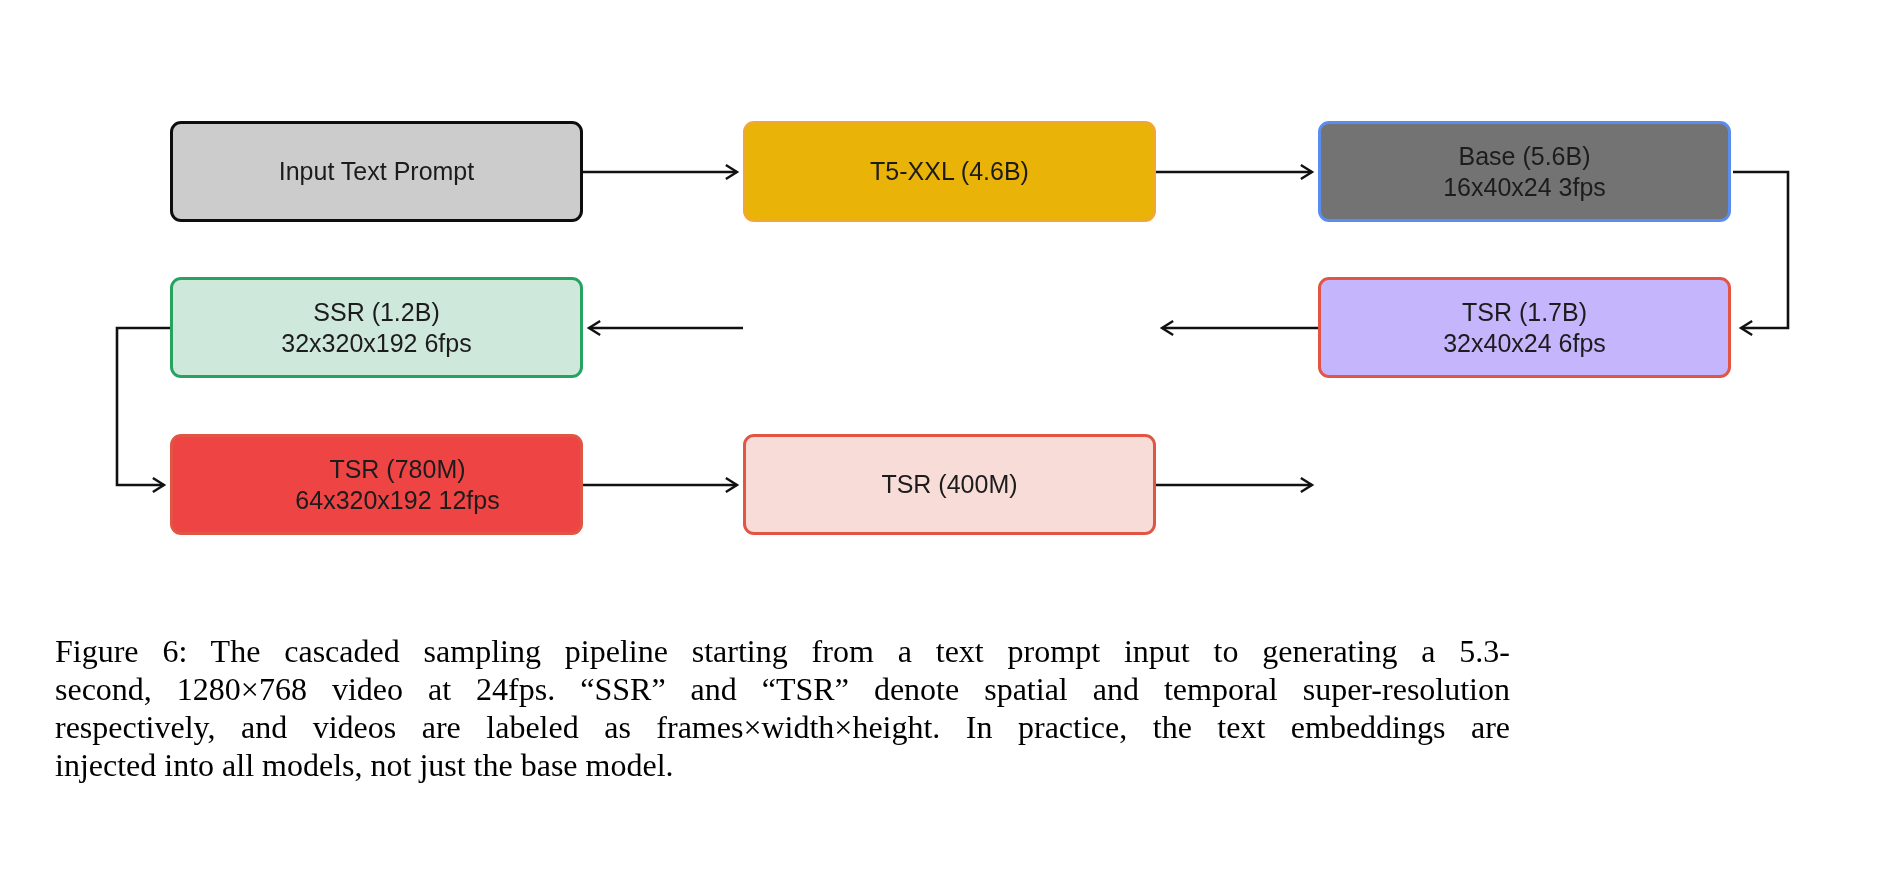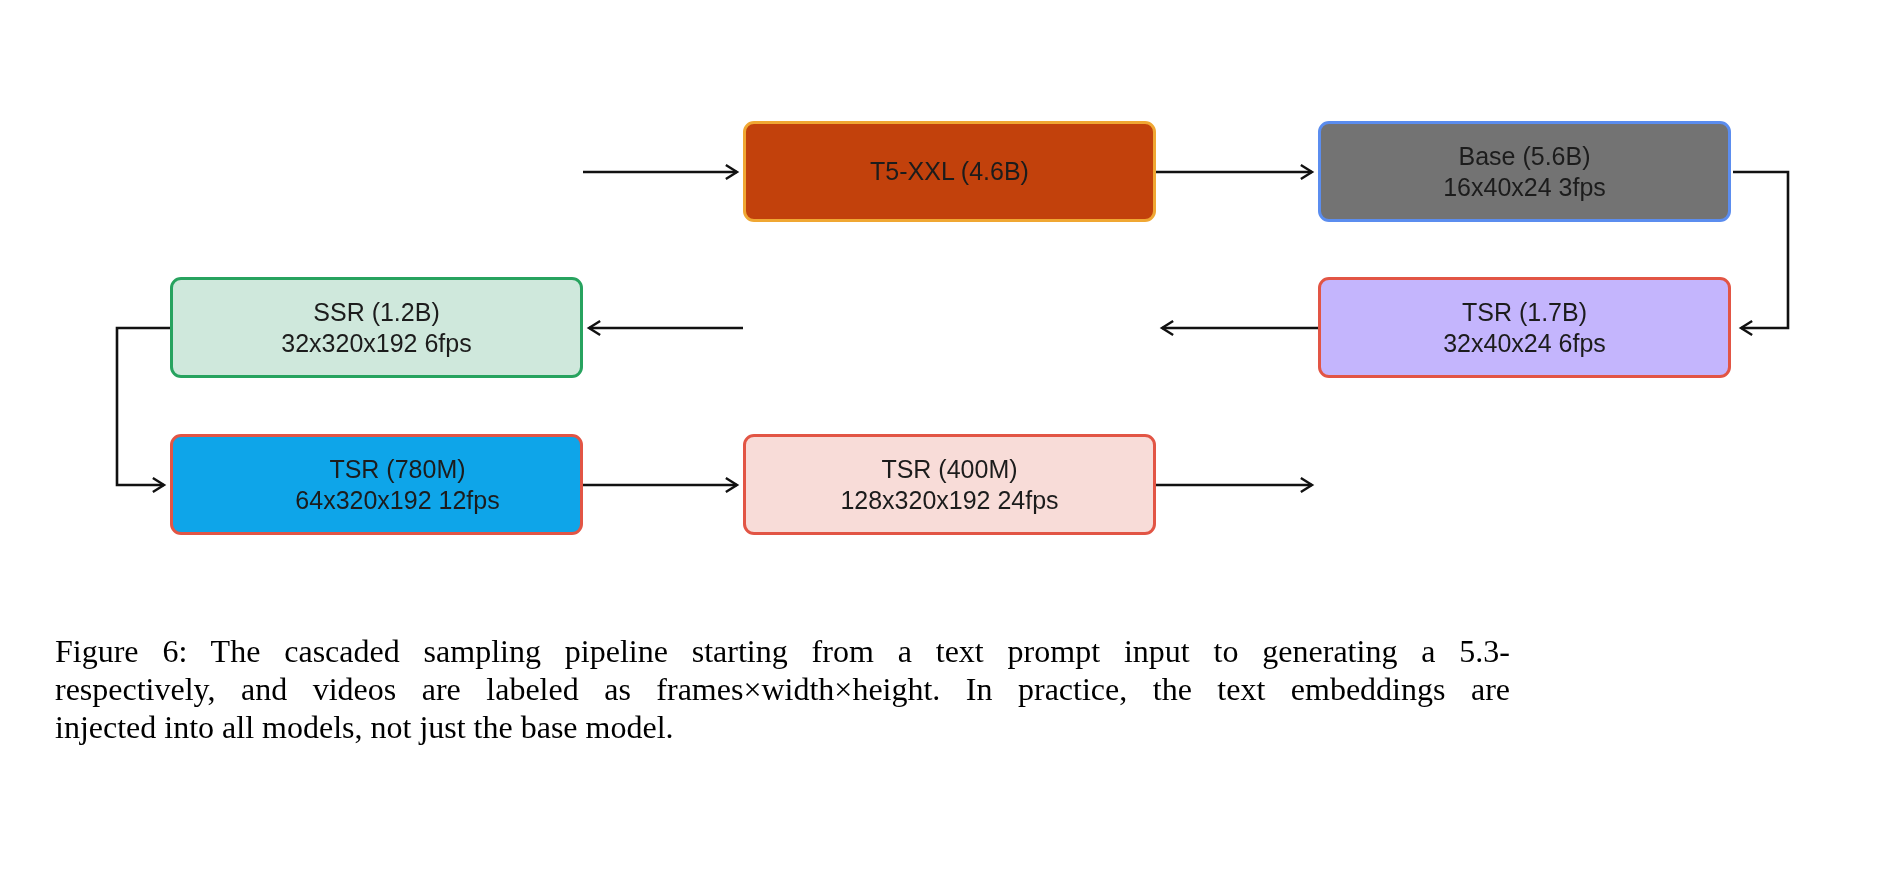--- a/index.html
+++ b/index.html
@@ -59,46 +59,50 @@
     <path d="M 583 172 H 737" marker-end="url(#ah)"></path>
     <path d="M 1156 172 H 1312" marker-end="url(#ah)"></path>
     <path d="M 1733 172 H 1788 V 328 H 1741" marker-end="url(#ah)"></path>
     <path d="M 1318 328 H 1162" marker-end="url(#ah)"></path>
     <path d="M 743 328 H 589" marker-end="url(#ah)"></path>
     <path d="M 170 328 H 117 V 485 H 164" marker-end="url(#ah)"></path>
     <path d="M 583 485 H 737" marker-end="url(#ah)"></path>
     <path d="M 1156 485 H 1312" marker-end="url(#ah)"></path>
   </svg>
 
-  <div class="pbox c2 r1" style="background: #c2410c; border-color: rgb(240, 167, 51); text-align: center;">
+  <div class="pbox c1 r1" style="background: rgb(204, 204, 204); border-color: rgb(13, 13, 13);">
+    <span class="t">Input Text Prompt</span>
+
+  </div>
+  <div class="pbox c2 r1" style="background: #eab308; border-color: rgb(240, 167, 51); text-align: center;">
     <span class="t">T5-XXL (4.6B)</span>
 
   </div>
   <div class="pbox c3 r1" style="background: #737373; border-color: rgb(91, 141, 239);">
     <span class="t">Base (5.6B)</span>
     <span class="s">16x40x24 3fps</span>
   </div>
 
   <div class="pbox c1 r2" style="background: rgb(207, 232, 220); border-color: rgb(39, 163, 95);">
     <span class="t">SSR (1.2B)</span>
     <span class="s">32x320x192 6fps</span>
   </div>
   <div class="pbox c3 r2" style="background: #c4b5fd; border-color: rgb(226, 85, 69);">
     <span class="t">TSR (1.7B)</span>
     <span class="s">32x40x24 6fps</span>
   </div>
 
-  <div class="pbox c1 r3" style="background: #0ea5e9; border-color: rgb(226, 85, 69); padding-left: 42px;">
+  <div class="pbox c1 r3" style="background: #ef4444; border-color: rgb(226, 85, 69); padding-left: 42px;">
     <span class="t">TSR (780M)</span>
     <span class="s">64x320x192 12fps</span>
   </div>
   <div class="pbox c2 r3" style="background: rgb(248, 220, 216); border-color: rgb(226, 85, 69);">
     <span class="t">TSR (400M)</span>
-    <span class="s">128x320x192 24fps</span>
   </div>
 
   <div id="caption">
     <div class="cap-line">Figure 6:  The cascaded sampling pipeline starting from a text prompt input to generating a 5.3-</div>
+    <div class="cap-line">second, 1280×768 video at 24fps.  “SSR” and “TSR” denote spatial and temporal super-resolution</div>
     <div class="cap-line">respectively, and videos are labeled as frames×width×height.  In practice, the text embeddings are</div>
     <div class="cap-line last">injected into all models, not just the base model.</div>
   </div>
 
 </div>
 
 </body></html>

